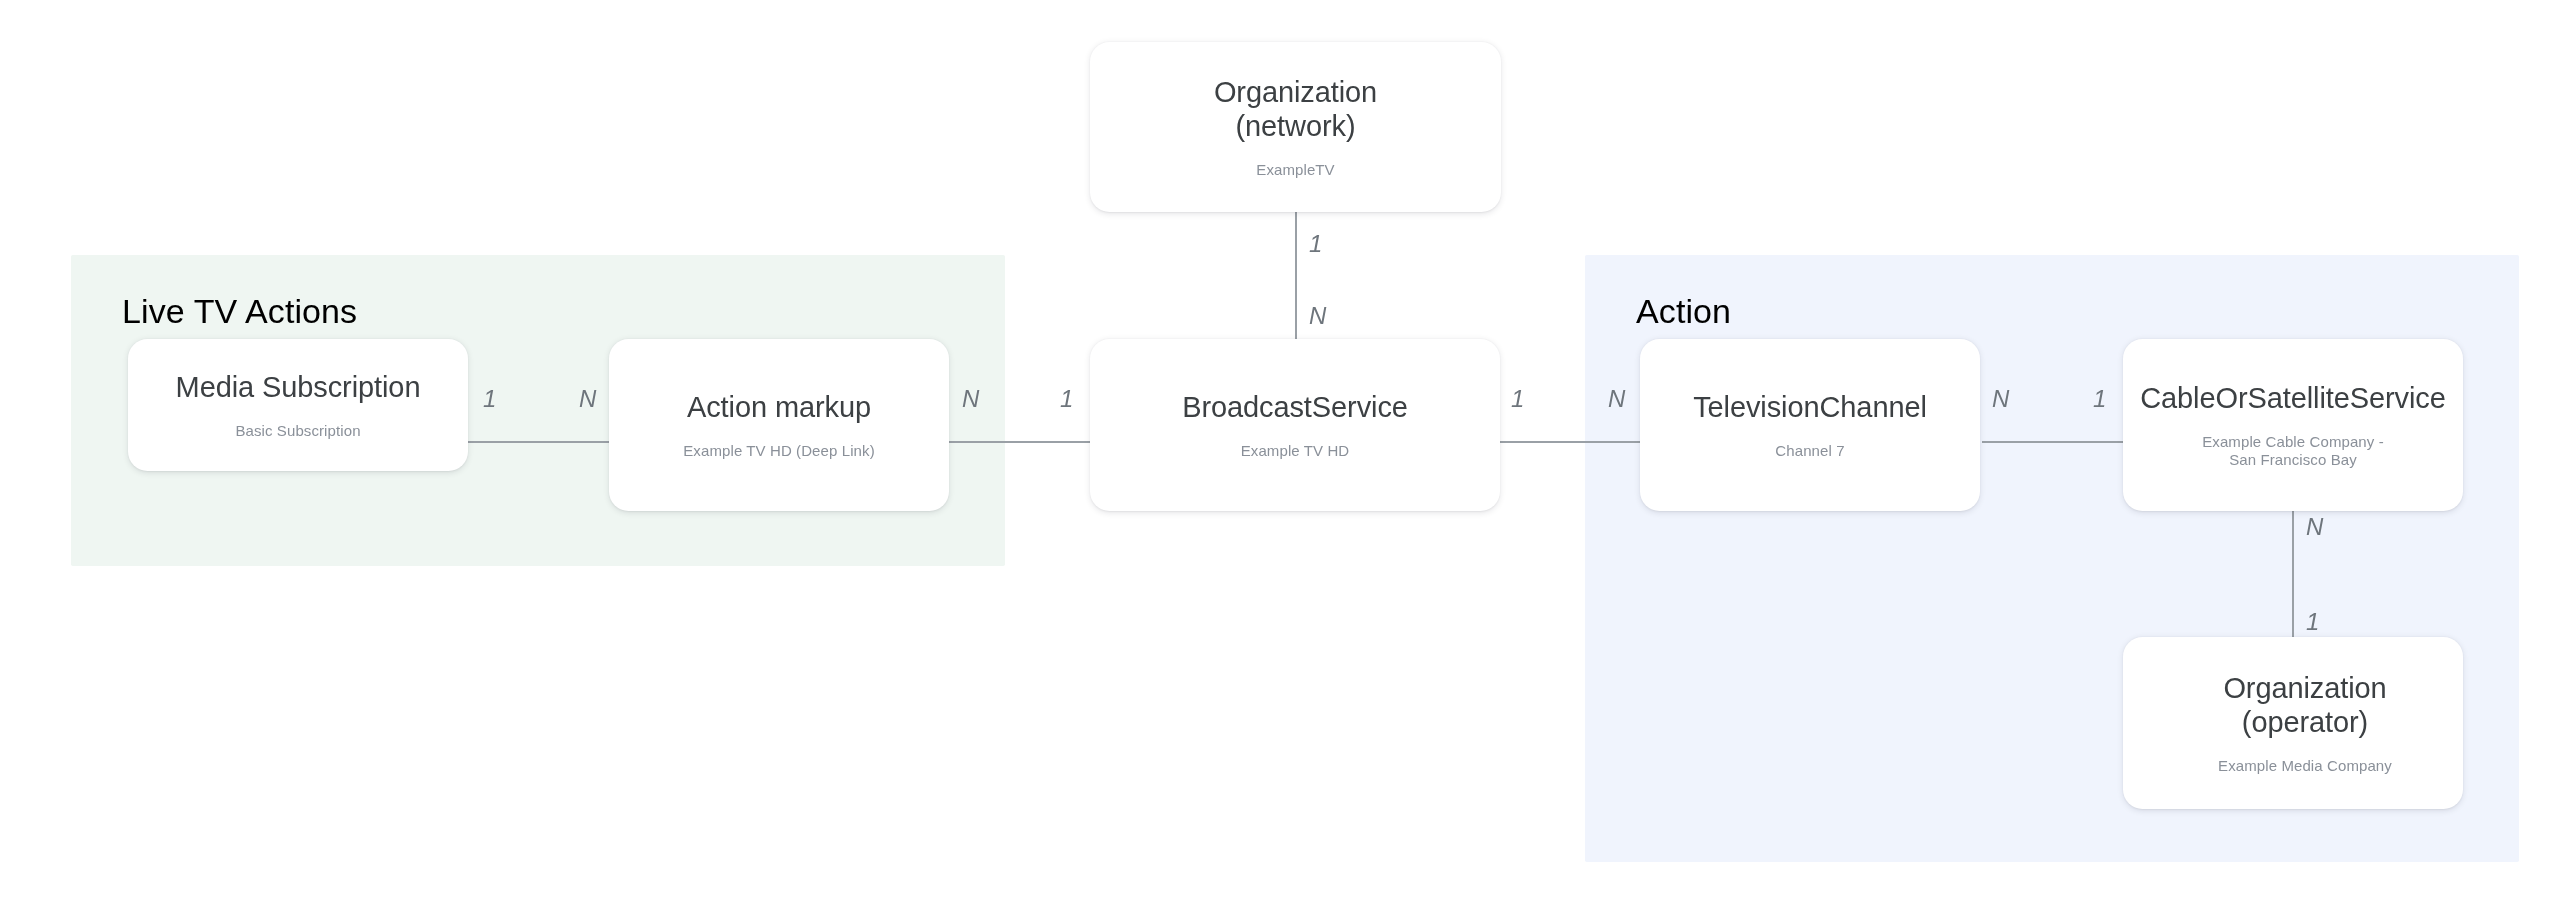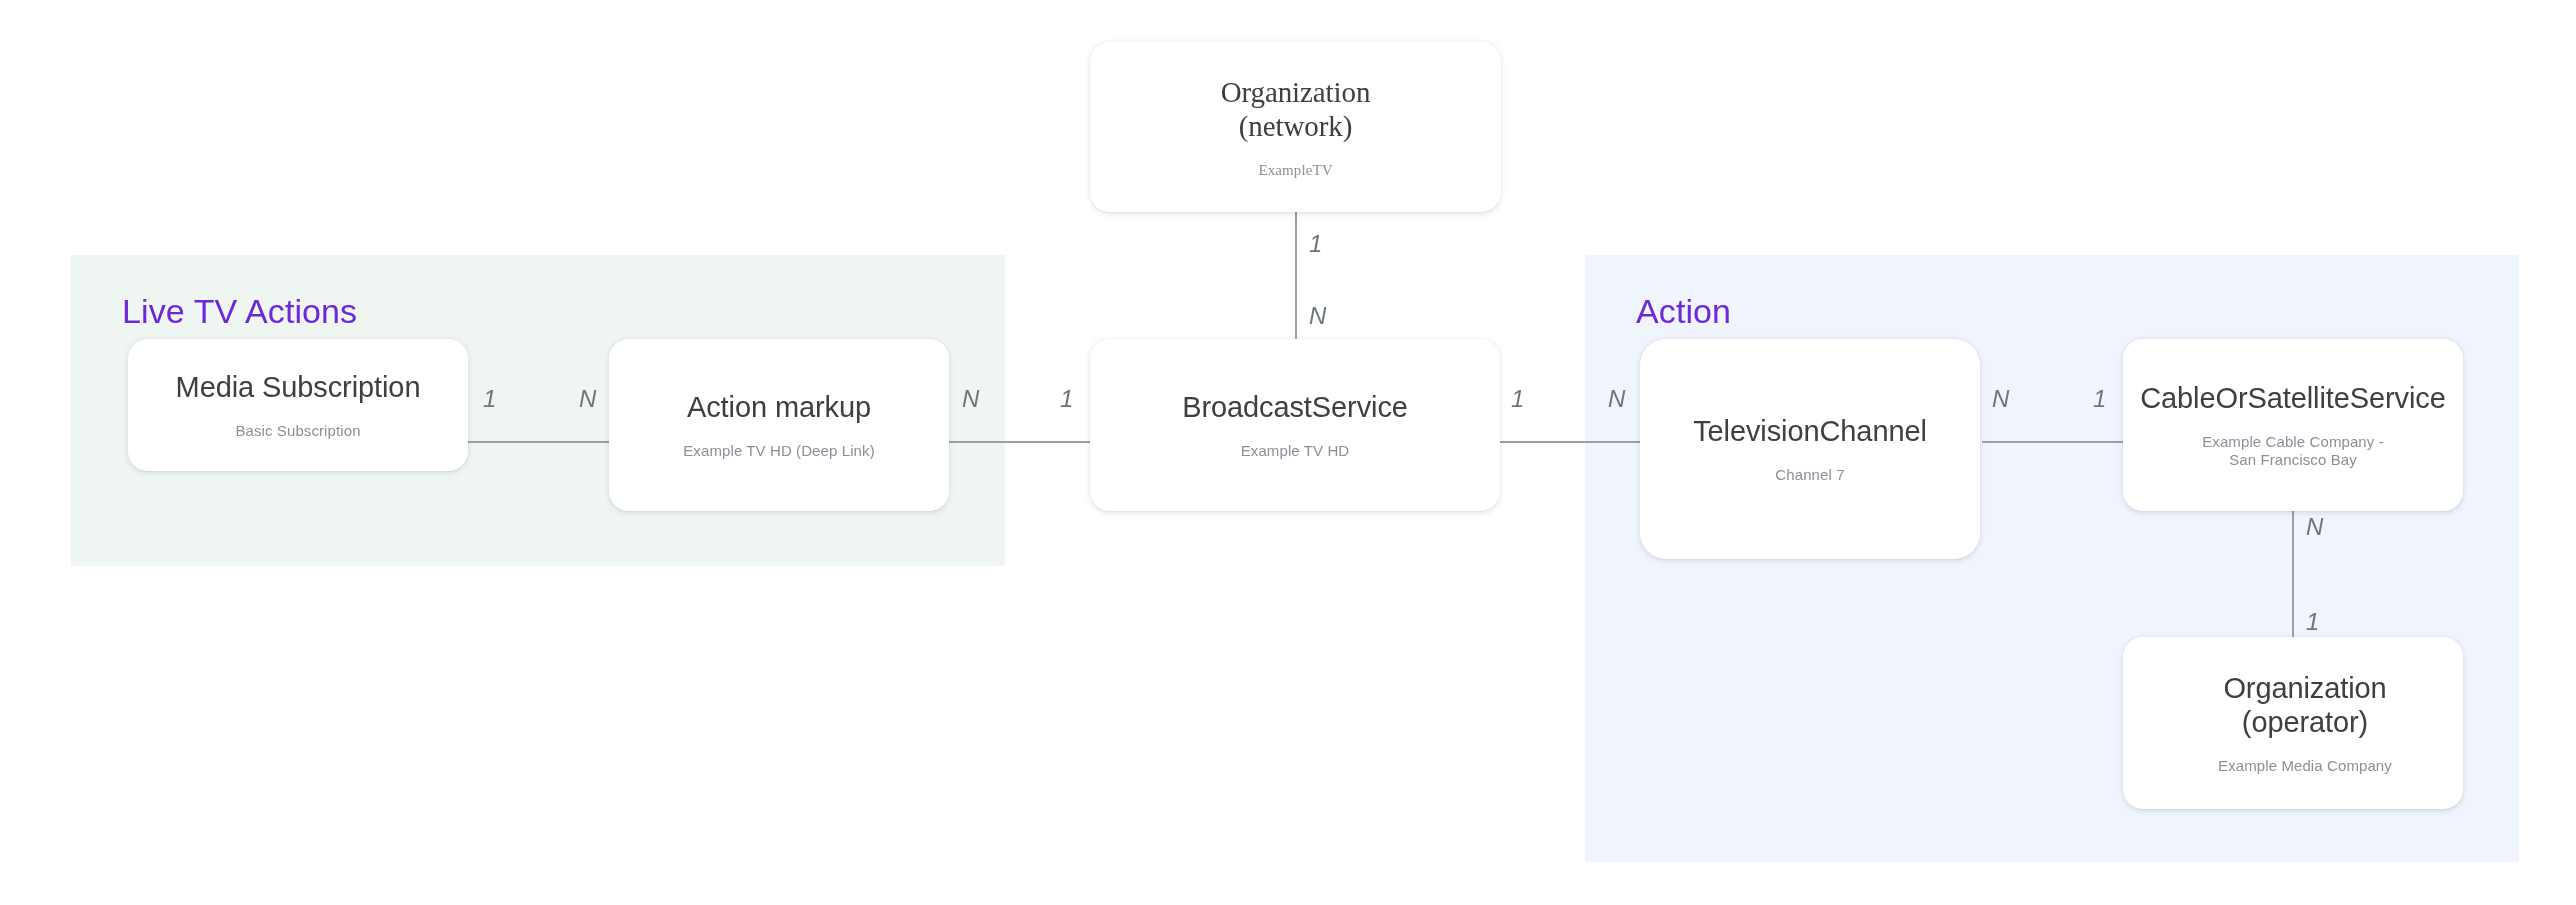--- a/index.html
+++ b/index.html
@@ -23,21 +23,21 @@
   .group-panel {
     position: absolute;
     border-radius: 1.8px;
   }
   .group-panel .group-title {
     position: absolute;
     left: 51px;
     top: 39px;
     font-size: 34px;
     line-height: 1;
-    color: #6d28d9;
+    color: #000000;
     font-weight: 400;
     letter-spacing: 0.1px;
     white-space: nowrap;
   }
   #group-live-tv   { left: 71px;   top: 255px; width: 934px; height: 311px; background: #eff6f2; }
   #group-lineups   { left: 1585px; top: 255px; width: 934px; height: 607px; background: #f0f4fd; }
 
   
   .node {
     position: absolute;
@@ -126,42 +126,42 @@
   <div class="card-label" style="left:1608px; top:387px;">N</div>
 
   <div class="edge-h" style="left:1982px; top:441px; width:142px;"></div>
   <div class="card-label" style="left:1992px; top:387px;">N</div>
   <div class="card-label" style="left:2093px; top:387px;">1</div>
 
   <div class="edge-v" style="left:2292px; top:509px; height:129px;"></div>
   <div class="card-label" style="left:2306px; top:515px;">N</div>
   <div class="card-label" style="left:2306px; top:610px;">1</div>
 
-  <div class="node" id="node-organization-network" style="left:1090px; top:42px; width:411px; height:170px;font-family:Liberation Serif, serif;">
+  <div class="node" id="node-organization-network" style="left:1090px; top:42px; width:411px; height:170px;">
     <div class="node-title">Organization
 (network)</div>
     <div class="node-subtitle">ExampleTV</div>
   </div>
 
   <div class="node" id="node-media-subscription" style="left:128px; top:339px; width:340px; height:132px;">
     <div class="node-title">Media Subscription</div>
     <div class="node-subtitle">Basic Subscription</div>
   </div>
 
   <div class="node" id="node-action-markup" style="left:609px; top:339px; width:340px; height:172px;">
     <div class="node-title">Action markup</div>
     <div class="node-subtitle">Example TV HD (Deep Link)</div>
   </div>
 
   <div class="node" id="node-broadcast-service" style="left:1090px; top:339px; width:410px; height:172px;">
     <div class="node-title">BroadcastService</div>
     <div class="node-subtitle">Example TV HD</div>
   </div>
 
-  <div class="node" id="node-television-channel" style="left:1640px; top:339px; width:340px; height:220px;border-radius:26px;">
+  <div class="node" id="node-television-channel" style="left:1640px; top:339px; width:340px; height:172px;">
     <div class="node-title">TelevisionChannel</div>
     <div class="node-subtitle">Channel 7</div>
   </div>
 
   <div class="node" id="node-cable-or-satellite-service" style="left:2123px; top:339px; width:340px; height:172px;">
     <div class="node-title">CableOrSatelliteService</div>
     <div class="node-subtitle">Example Cable Company -
 San Francisco Bay</div>
   </div>
 

